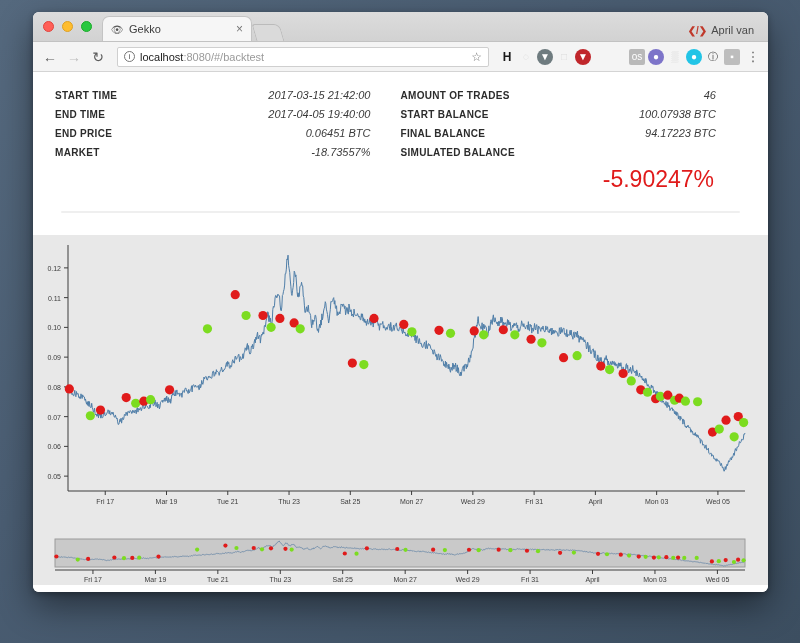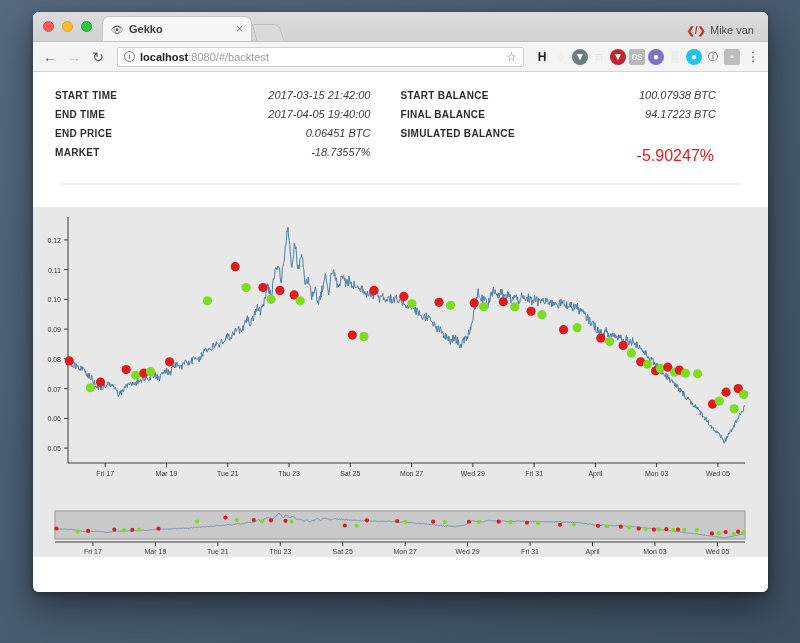--- a/index.html
+++ b/index.html
@@ -64,21 +64,21 @@
     gap: 6px;
     font-size: 11px;
     color: #3c3c3c;
   }
   .tab .favicon {
     width: 12px; height: 12px;
     display: flex; align-items: center; justify-content: center;
     color: #555;
     font-size: 10px;
   }
-  .tab-title { flex: 1; white-space: nowrap; overflow: hidden; font-weight: bold; }
+  .tab-title { flex: 1; white-space: nowrap; overflow: hidden; }
   .tab-close { font-size: 12px; color: #777; line-height: 1; cursor: default; }
   .newtab {
     width: 28px; height: 17px;
     margin-left: 2px;
     margin-bottom: 0;
     border: 1px solid #bbb;
     border-bottom: none;
     border-radius: 3px 6px 0 0;
     background: #dadada;
     transform: skewX(16deg);
@@ -125,21 +125,21 @@
   .omnibox .infoico {
     width: 11px; height: 11px;
     border: 1px solid #767676;
     border-radius: 50%;
     font-size: 8px;
     display: flex; align-items: center; justify-content: center;
     color: #555;
     flex: 0 0 11px;
   }
   .url { flex: 1; color: #9a9a9a; white-space: nowrap; }
-  .url b { color: #202020; font-weight: bold; }
+  .url b { color: #202020; font-weight: normal; }
   .star { color: #777; font-size: 12px; }
 
   .exts { display: flex; align-items: center; gap: 3px; }
   .ext {
     width: 16px; height: 16px;
     display: flex; align-items: center; justify-content: center;
     font-size: 10px;
     border-radius: 2px;
     color: #fff;
   }
@@ -179,21 +179,21 @@
     letter-spacing: 0.3px;
   }
   .stat-value {
     font-size: 11px;
     color: #3b3b3b;
     text-align: right;
     font-style: italic;
   }
   .profit-row { padding-top: 2px; }
   .profit-value {
-    font-size: 16px;
+    font-size: 23px;
     color: #e01b1b;
     text-align: right;
     display: block;
     padding-top: 4px;
     padding-right: 2px;
   }
   .divider {
     margin: 18px 28px 0 28px;
     height: 2px;
     background: #efefef;
@@ -227,40 +227,40 @@
       <span class="dot green"></span>
     </div>
     <div class="tab">
       <span class="favicon">👁</span>
       <span class="tab-title">Gekko</span>
       <span class="tab-close">×</span>
     </div>
     <div class="newtab"></div>
     <div class="profile">
       <span class="pico">❮/❯</span>
-      <span>Mike van</span>
+      <span>April van</span>
     </div>
   </div>
 
   <div class="toolbar">
     <span class="navbtn">←</span>
     <span class="navbtn disabled">→</span>
     <span class="navbtn">↻</span>
     <div class="omnibox">
       <span class="infoico">i</span>
       <span class="url"><b>localhost</b><span>:8080/#/backtest</span></span>
       <span class="star">☆</span>
     </div>
     <div class="exts">
         <span class="ext" style="background: transparent; color: rgb(26, 26, 26); font-weight: bold; font-size: 12px;">H</span>
         <span class="ext" style="background: transparent; color: rgb(210, 210, 210);">◌</span>
         <span class="ext" style="background: rgb(110, 123, 127); color: rgb(255, 255, 255); border-radius: 50%;">▼</span>
         <span class="ext" style="background: transparent; color: rgb(220, 220, 220);">□</span>
         <span class="ext" style="background: rgb(192, 38, 43); color: rgb(255, 255, 255); border-radius: 50%;">▼</span>
-        <span class="ext" style="background: rgb(185, 185, 185); color: rgb(255, 255, 255); border-radius: 2px;">os</span>
+        <span class="ext" style="background: rgb(185, 185, 185); color: rgb(255, 255, 255); border-radius: 2px; margin-left: 35px;">os</span>
         <span class="ext" style="background: rgb(125, 116, 201); color: rgb(255, 255, 255); border-radius: 50%;">●</span>
         <span class="ext" style="background: transparent; color: rgb(216, 216, 216);">▒</span>
         <span class="ext" style="background: rgb(34, 196, 230); color: rgb(255, 255, 255); border-radius: 50%;">●</span>
         <span class="ext" style="background: transparent; color: rgb(58, 58, 58);">ⓘ</span>
         <span class="ext" style="background: rgb(189, 189, 189); color: rgb(255, 255, 255); border-radius: 2px;">▪</span>
       </div>
     <span class="menu-kebab">⋮</span>
   </div>
 
   <div class="page">
@@ -278,20 +278,24 @@
           <div class="stat-row">
             <span class="stat-label">END PRICE</span>
             <span class="stat-value">0.06451 BTC</span>
           </div>
           <div class="stat-row">
             <span class="stat-label">MARKET</span>
             <span class="stat-value">-18.73557%</span>
           </div>
         </div>
       <div class="stats-col">
+          <div class="stat-row">
+            <span class="stat-label">AMOUNT OF TRADES</span>
+            <span class="stat-value">46</span>
+          </div>
           <div class="stat-row">
             <span class="stat-label">START BALANCE</span>
             <span class="stat-value">100.07938 BTC</span>
           </div>
           <div class="stat-row">
             <span class="stat-label">FINAL BALANCE</span>
             <span class="stat-value">94.17223 BTC</span>
           </div>
           <div class="stat-row profit-row">
             <span class="stat-label">SIMULATED BALANCE</span>

